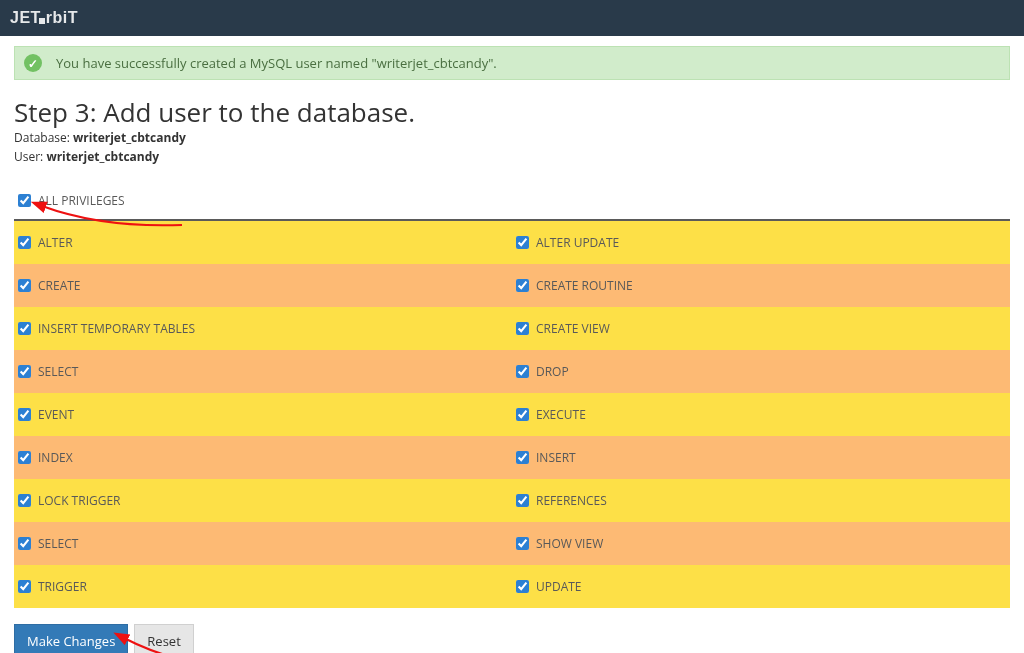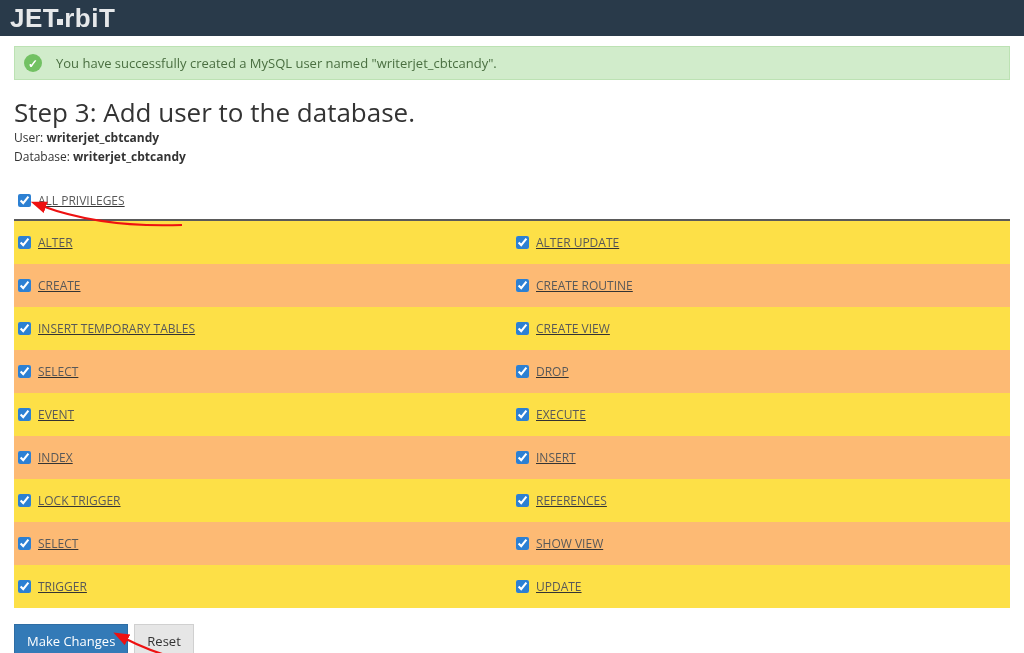--- a/index.html
+++ b/index.html
@@ -17,21 +17,21 @@
       background: #293a4a;
       height: 36px;
       padding: 0 10px;
       display: flex;
       align-items: center;
     }
     .logo-text {
       font-family: "Arial Narrow", Arial, sans-serif;
       font-weight: bold;
       color: #e6e8ea;
-      font-size: 26px;
+      font-size: 16px;
       letter-spacing: 0.5px;
     }
     .logo-dot {
       display: inline-block;
       width: 6px;
       height: 6px;
       background: #e6e8ea;
       vertical-align: middle;
       margin-right: 1px;
       margin-left: -2px;
@@ -84,21 +84,20 @@
       font-size: 12px;
       color: #333;
       line-height: 1.4;
       margin-bottom: 2px;
     }
     .sub-info .bold {
       font-weight: 700;
     }
     .privilege-table {
       margin-top: 18px;
-      text-decoration: underline;
     }
     .all-priv-row {
       padding: 8px 4px 10px 4px;
       border-bottom: 2px solid #5a5a5a;
       position: relative;
     }
     .check-label {
       display: flex;
       align-items: center;
       font-size: 12px;
@@ -167,25 +166,25 @@
   <div class="alert-success">
     <div class="alert-icon-box">
       <span class="alert-icon">✓</span>
     </div>
     <span class="alert-text">You have successfully created a MySQL user named "writerjet_cbtcandy".</span>
   </div>
 
   <h1 class="step-title">Step 3: Add user to the database.</h1>
 
   <div class="sub-info">
+    <span>Database:</span>
+    <span class="bold">writerjet_cbtcandy</span>
+  </div>
+  <div class="sub-info">
     <span>User:</span>
-    <span class="bold">writerjet_cbtcandy</span>
-  </div>
-  <div class="sub-info">
-    <span>Database:</span>
     <span class="bold">writerjet_cbtcandy</span>
   </div>
 
   <div class="privilege-table">
 
     <div class="all-priv-row">
       <label class="check-label">
         <input type="checkbox" checked="" style="">
         <span>ALL PRIVILEGES</span>
       </label>

